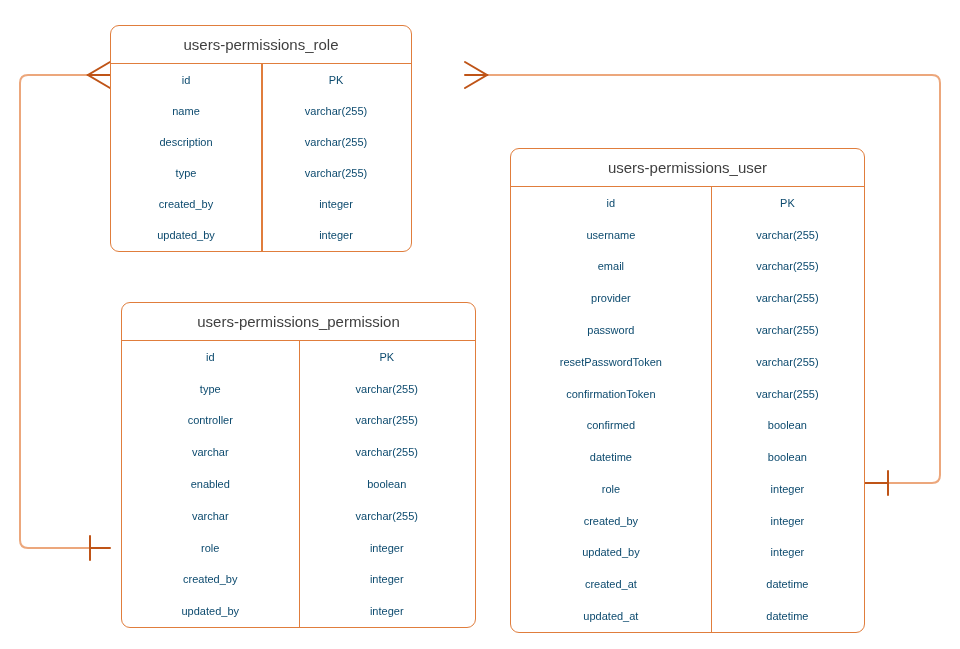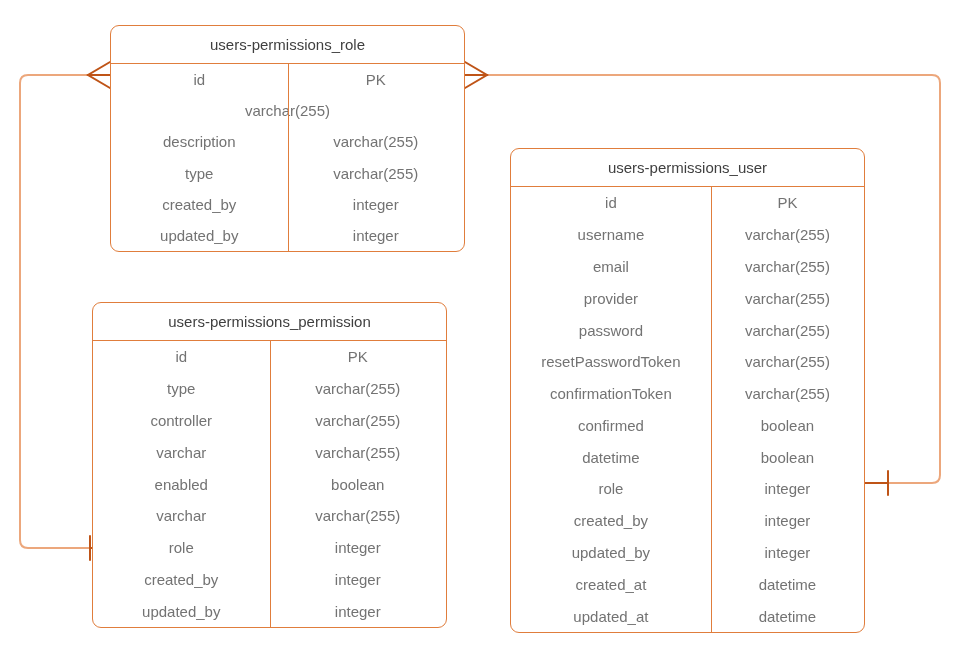--- a/index.html
+++ b/index.html
@@ -60,22 +60,22 @@
   }
   .er-row {
     flex: 1;
     display: flex;
     align-items: stretch;
   }
   .er-cell {
     display: flex;
     align-items: center;
     justify-content: center;
-    font-size: 15px;
-    color: #737373;
+    font-size: 11px;
+    color: #0c4a6e;
     white-space: nowrap;
     overflow: hidden;
   }
   .er-cell.name { width: var(--divider); flex: 0 0 auto; }
   .er-cell.type { flex: 1; text-align: right; }
 </style>
 </head>
 <body>
 
 <div class="canvas">
@@ -100,28 +100,29 @@
         <path d="M 465 62 L 487 75 L 465 88"></path>
         <path d="M 465 75 L 487 75"></path>
       </g>
       <g stroke="#BF5417" stroke-width="2" stroke-linecap="round">
         <path d="M 888 471 L 888 495"></path>
         <path d="M 865 483 L 888 483"></path>
       </g>
     </g>
   </svg>
 
-  <div class="er-table" style="left:110px; top:25px; width:355px; height:227px;">
+  <div class="er-table" style="left:110px; top:25px; width:302px; height:227px;">
     <div class="er-title">users-permissions_role</div>
     <div class="er-rows">
         <div class="er-row">
           <div class="er-cell name">id</div>
           <div class="er-cell type">PK</div>
         </div>
         <div class="er-row">
+          <div class="er-cell name">name</div>
           <div class="er-cell type">varchar(255)</div>
         </div>
         <div class="er-row">
           <div class="er-cell name">description</div>
           <div class="er-cell type">varchar(255)</div>
         </div>
         <div class="er-row">
           <div class="er-cell name">type</div>
           <div class="er-cell type">varchar(255)</div>
         </div>
@@ -129,21 +130,21 @@
           <div class="er-cell name">created_by</div>
           <div class="er-cell type">integer</div>
         </div>
         <div class="er-row">
           <div class="er-cell name">updated_by</div>
           <div class="er-cell type">integer</div>
         </div>
       </div>
   </div>
 
-  <div class="er-table" style="left:92px; top:302px; width:355px; height:326px;">
+  <div class="er-table" style="left:121px; top:302px; width:355px; height:326px;">
     <div class="er-title">users-permissions_permission</div>
     <div class="er-rows">
         <div class="er-row">
           <div class="er-cell name">id</div>
           <div class="er-cell type">PK</div>
         </div>
         <div class="er-row">
           <div class="er-cell name">type</div>
           <div class="er-cell type">varchar(255)</div>
         </div>

